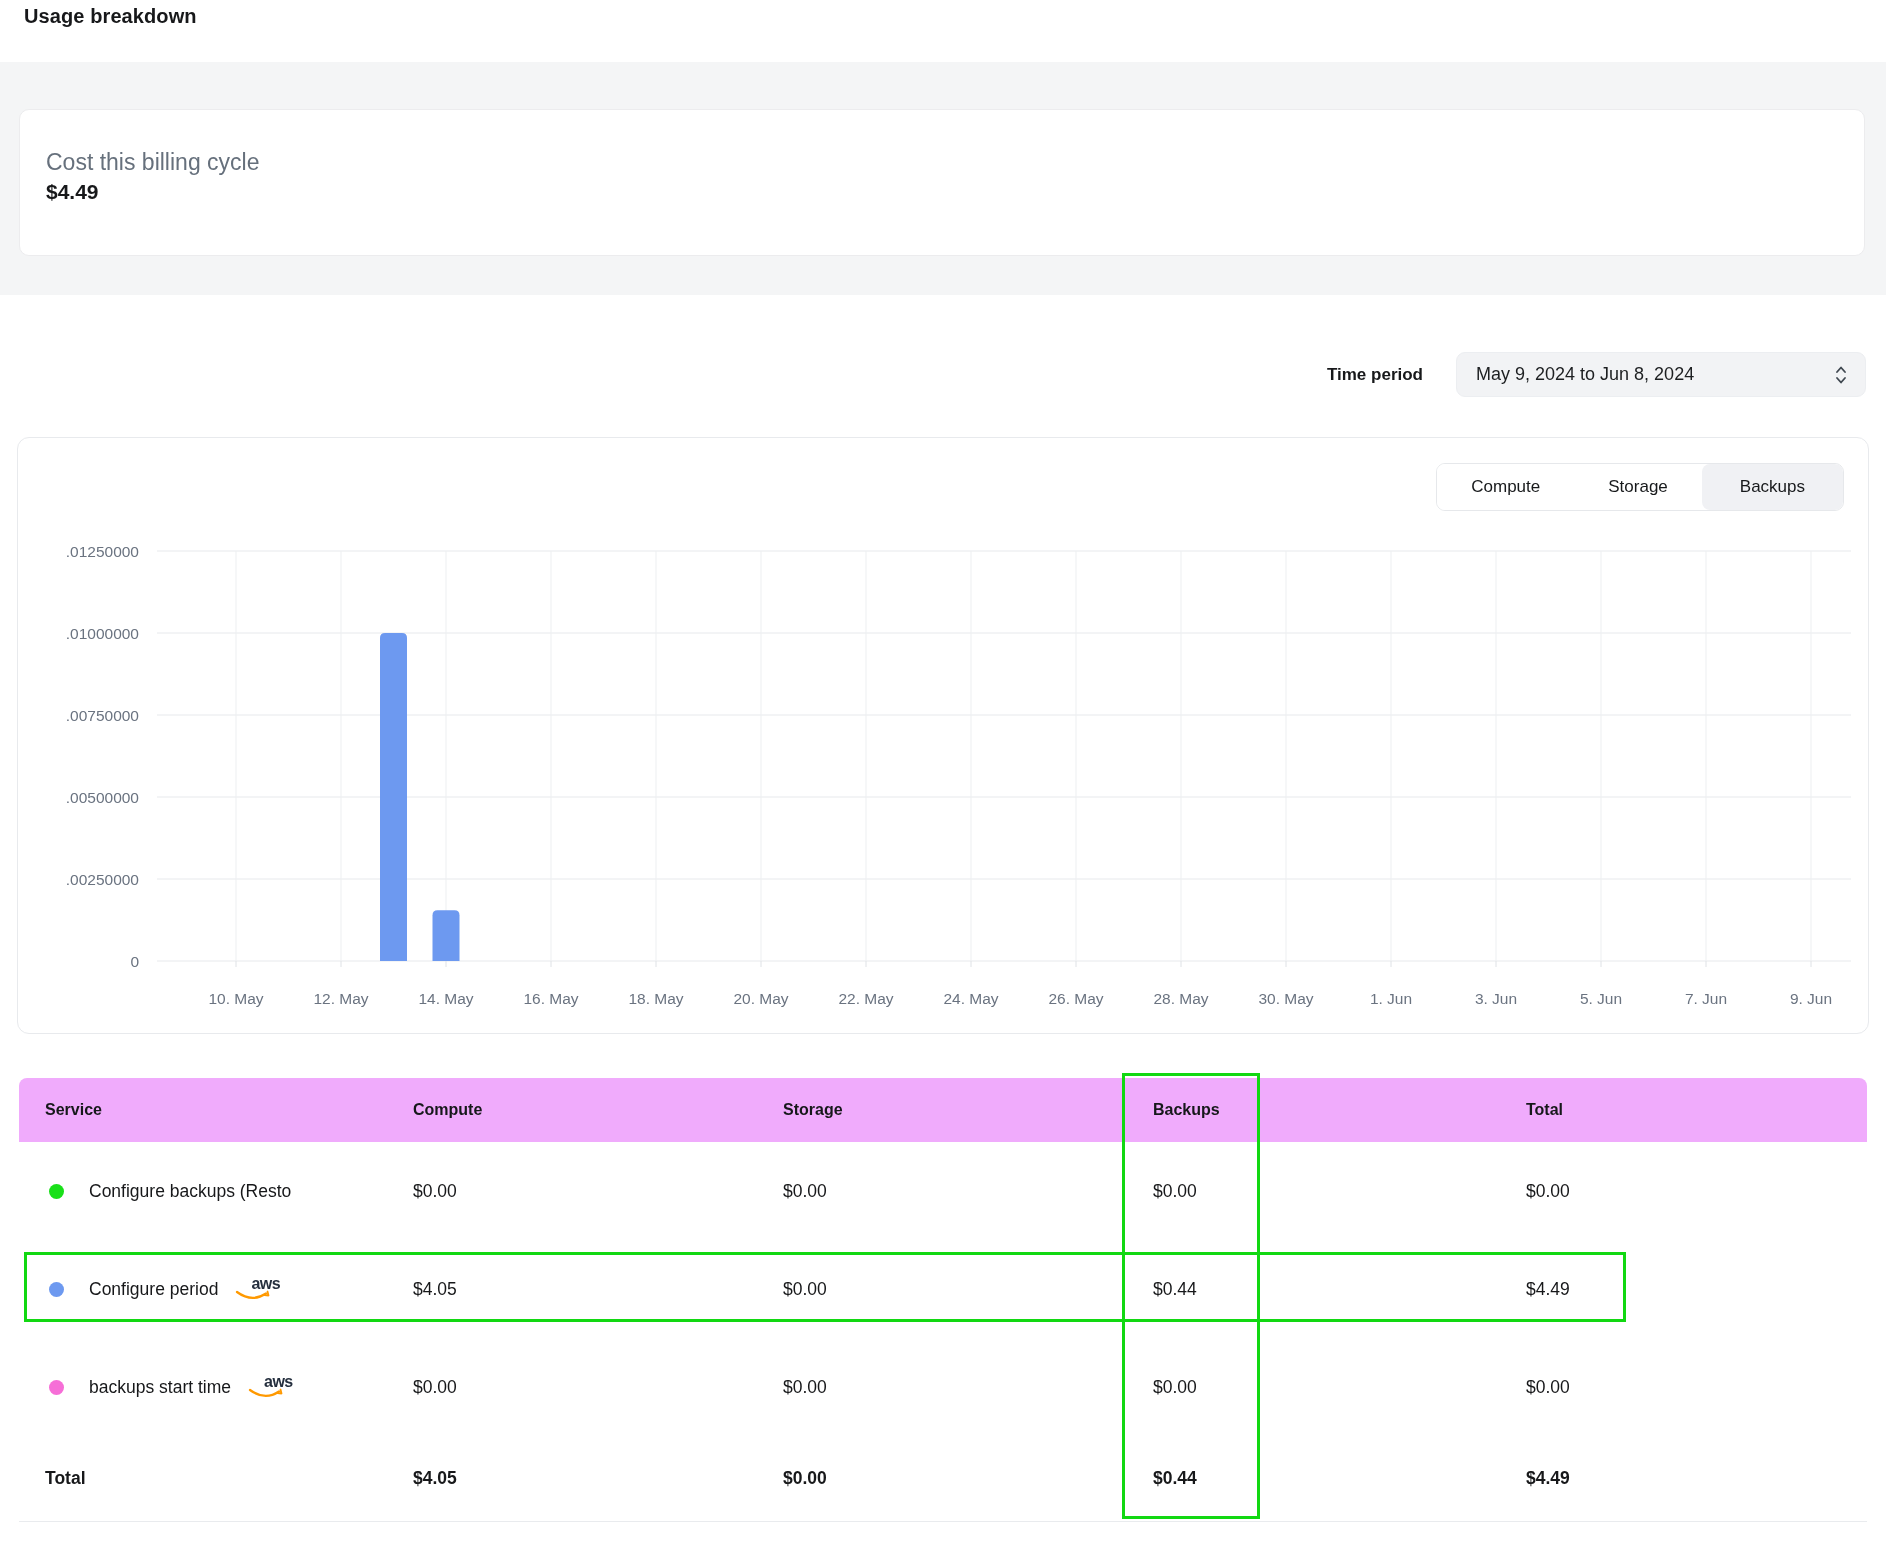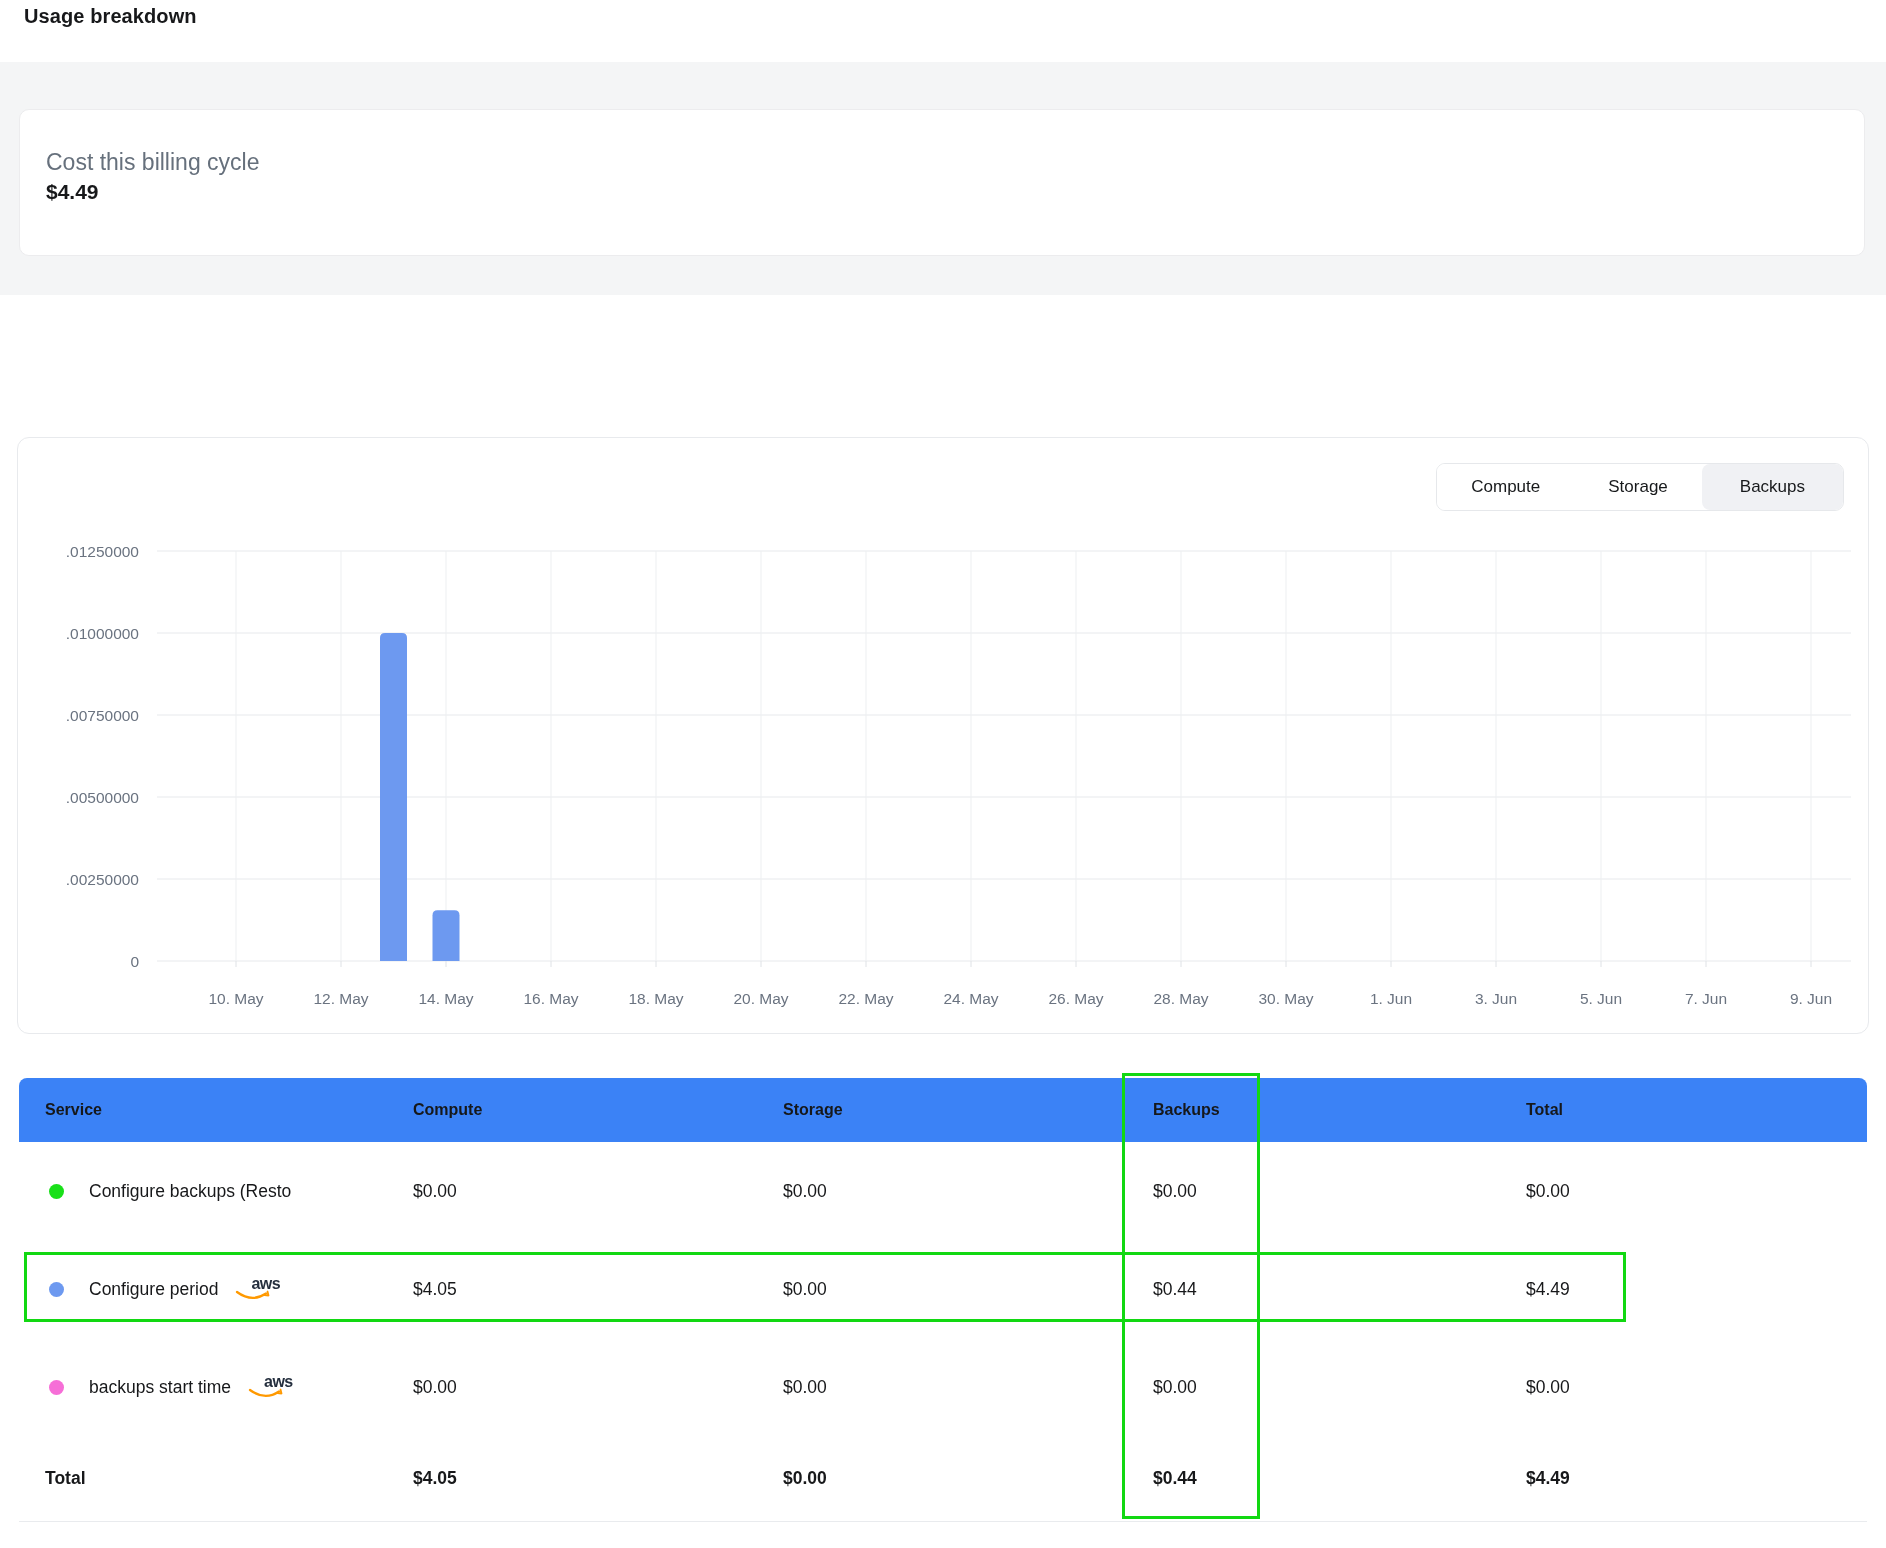--- a/index.html
+++ b/index.html
@@ -27,21 +27,21 @@
   .tabs{position:absolute;top:25px;right:24px;display:flex;border:1px solid #e6e8eb;border-radius:9px;overflow:hidden;background:#fff;}
   .tab{height:46px;border:none;background:#fff;font-family:inherit;font-size:17px;color:#17191b;padding:0 34px;cursor:pointer;display:flex;align-items:center;}
   .tab.selected{background:#f0f1f4;border-radius:8px;padding:0 38px;}
   .chart-svg{position:absolute;left:0;top:0;width:1850px;height:595px;}
   .ytick{fill:#6a7380;font-size:15.5px;}
   .xtick{fill:#6a7380;font-size:15.5px;}
 
   
   .utable{position:absolute;left:19px;top:1078px;width:1848px;}
   .trow{display:grid;grid-template-columns:368px 370px 370px 373px 1fr;align-items:center;padding-left:26px;box-sizing:border-box;}
-  .thead{height:64px;background:#3b82f6;border-radius:8px 8px 0 0;font-size:16px;font-weight:600;color:#16181a;}
+  .thead{height:64px;background:#f0abfc;border-radius:8px 8px 0 0;font-size:16px;font-weight:600;color:#16181a;}
   .tdata{height:98px;font-size:17.5px;color:#17181a;}
   .ttotal{height:86px;font-size:17.5px;font-weight:700;color:#17181a;border-bottom:1px solid #e9ebee;}
   .svc{display:flex;align-items:center;min-width:0;}
   .dot{width:15px;height:15px;border-radius:50%;flex:0 0 15px;margin-left:4px;margin-right:25px;}
   .svc-label{white-space:nowrap;overflow:hidden;max-width:216px;}
   .aws-logo{position:relative;width:38px;height:26px;margin-left:16px;flex:0 0 38px;}
   .aws-logo .aws-word{position:absolute;left:17px;top:-1px;font-size:16px;font-weight:700;color:#252f3e;letter-spacing:-.5px;}
   .aws-logo svg{position:absolute;left:0;bottom:0;}
 
   
@@ -56,20 +56,30 @@
 
   <h1 class="page-title">Usage breakdown</h1>
 
   <section class="band">
     <div class="cost-card">
       <div class="cost-label">Cost this billing cycle</div>
       <div class="cost-value">$4.49</div>
     </div>
   </section>
 
+  <div class="period-row">
+    <span class="period-label">Time period</span>
+    <div class="period-select">
+      <span class="sel-text">May 9, 2024 to Jun 8, 2024</span>
+      <svg width="16" height="22" viewBox="0 0 16 22">
+        <path d="M4 8 L8 3.5 L12 8" fill="none" stroke="#3f4750" stroke-width="1.8" stroke-linecap="round" stroke-linejoin="round"></path>
+        <path d="M4 14 L8 18.5 L12 14" fill="none" stroke="#3f4750" stroke-width="1.8" stroke-linecap="round" stroke-linejoin="round"></path>
+      </svg>
+    </div>
+  </div>
 
   <section class="chart-card">
     <div class="tabs">
       <button class="tab">Compute</button>
       <button class="tab">Storage</button>
       <button class="tab selected">Backups</button>
     </div>
     <svg class="chart-svg" id="chart-svg" viewBox="0 0 1850 595">
         <g>
           <line x1="139" x2="1833" y1="113" y2="113" stroke="#e7e9ec" stroke-width="1"></line>

